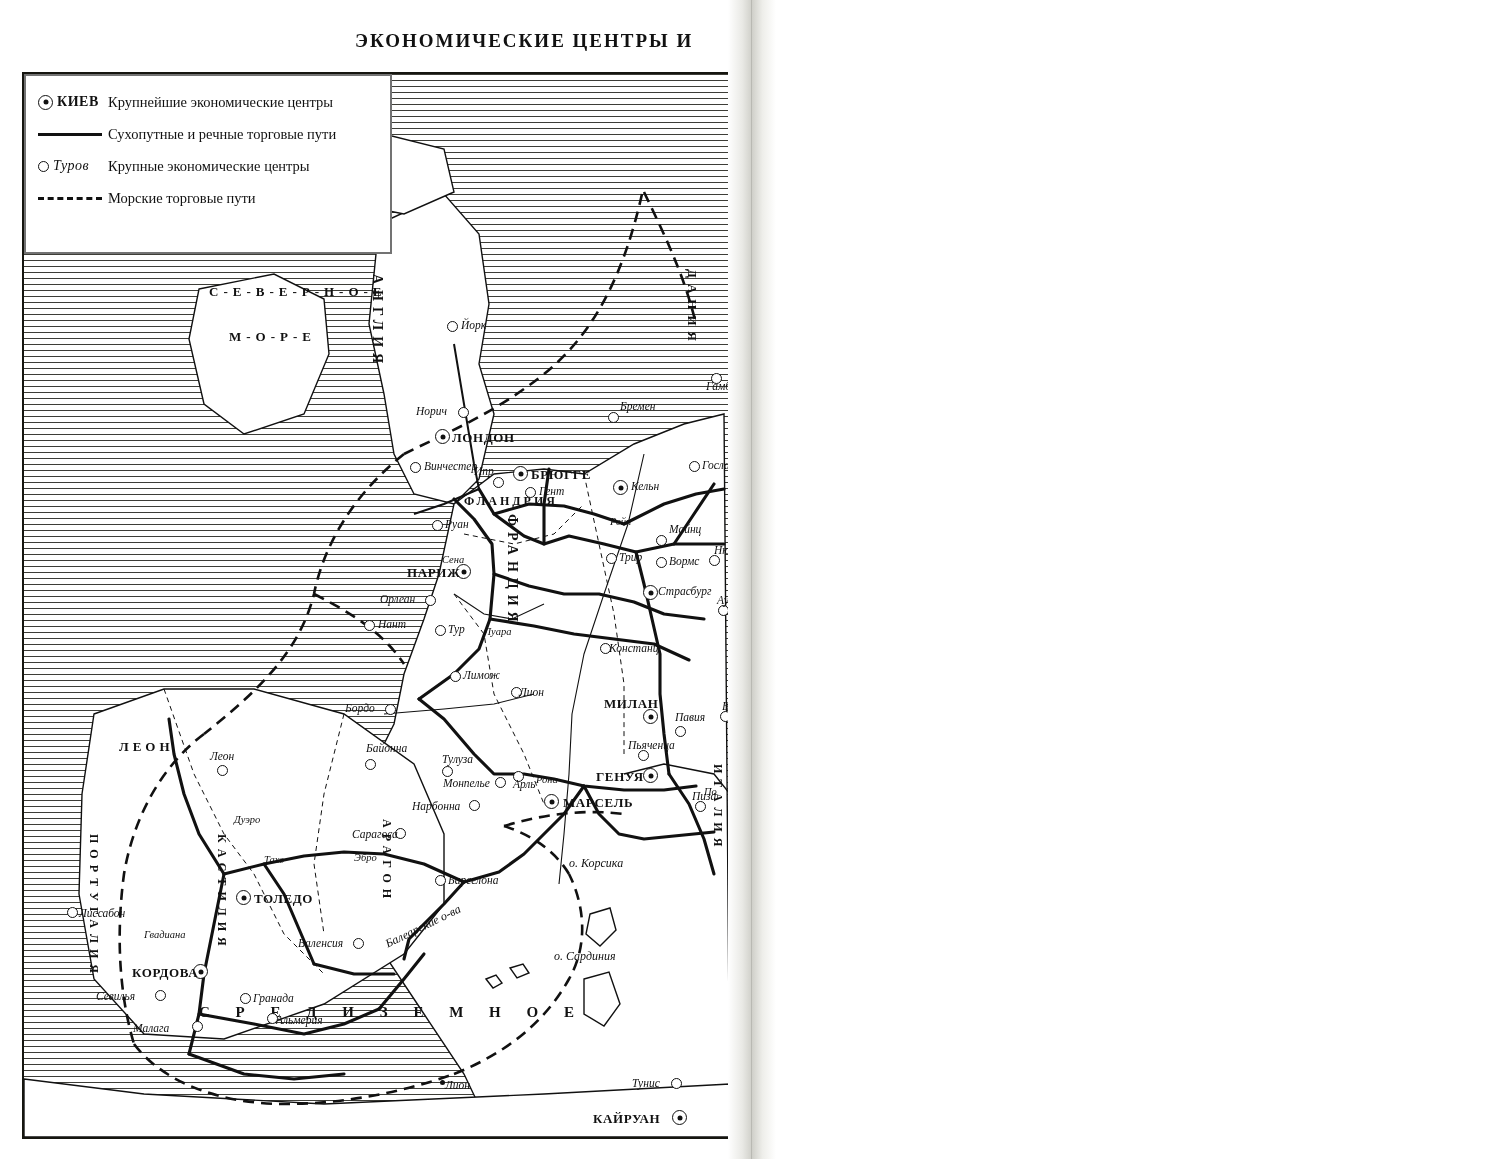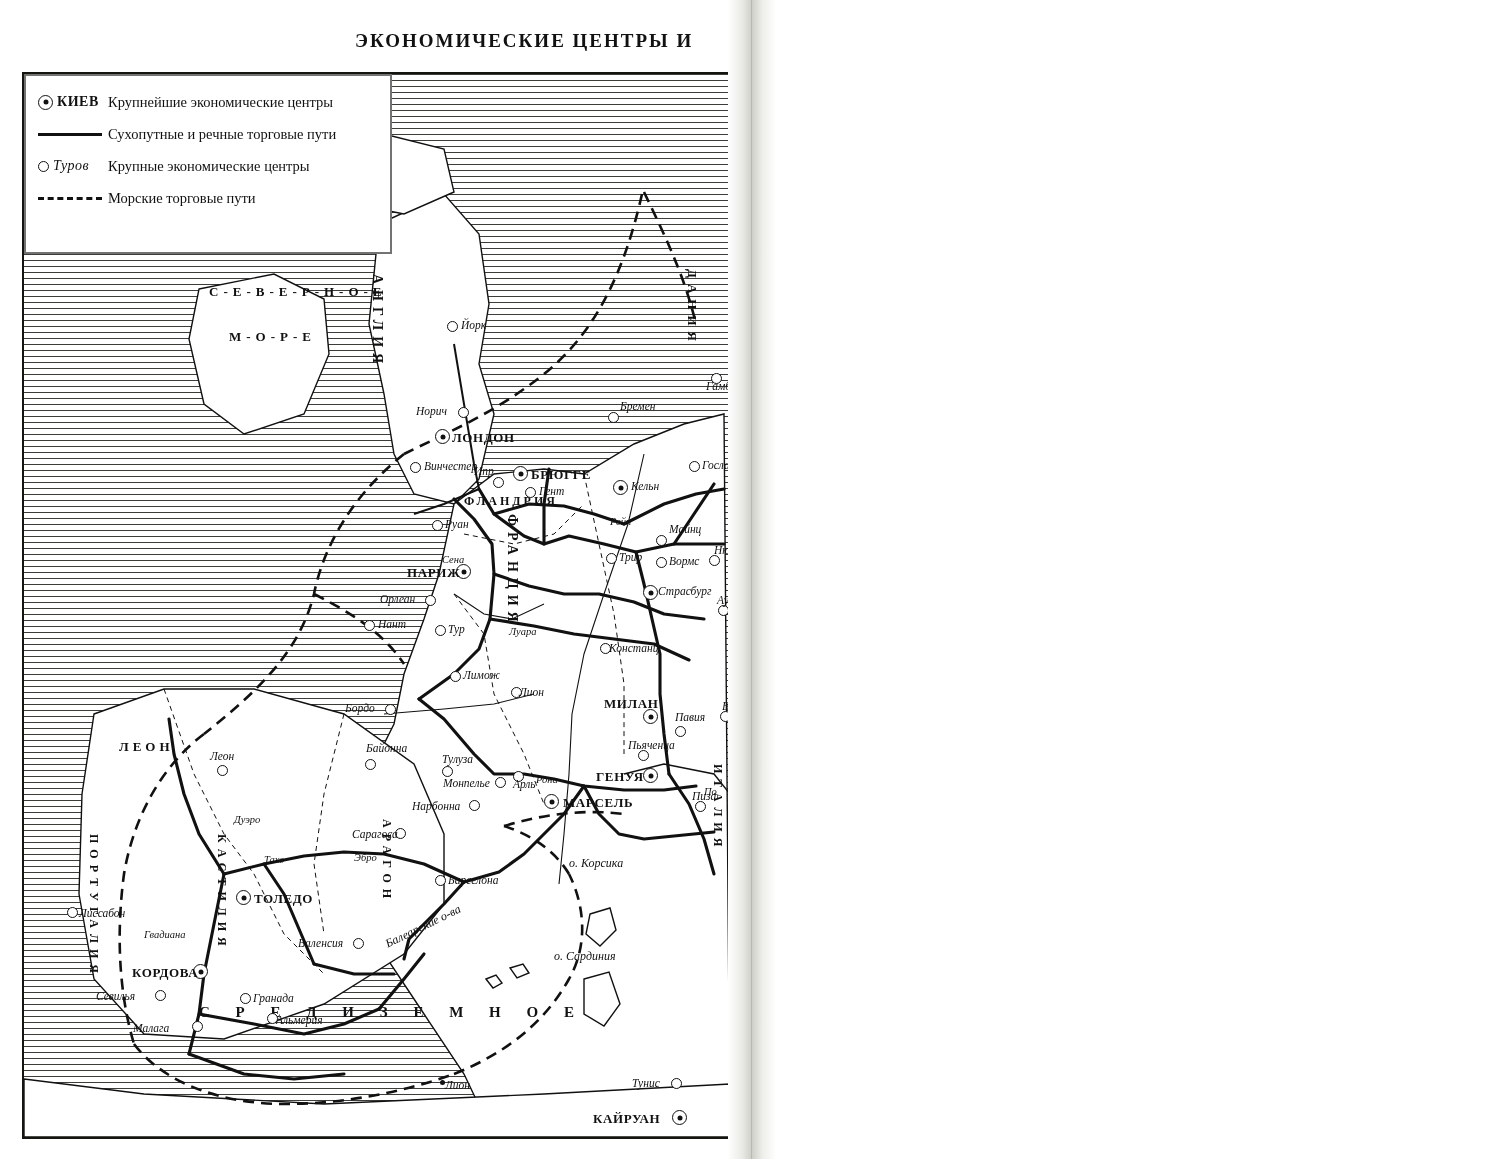--- a/index.html
+++ b/index.html
@@ -163,21 +163,21 @@
       <div class="region vert" style="left:190px;top:760px;font-size:12px;">КАСТИЛИЯ</div>
       <div class="region vert" style="left:355px;top:745px;font-size:12px;">АРАГОН</div>
       <div class="region vert" style="left:686px;top:690px;font-size:12px;">ИТАЛИЯ</div>
 
       <div class="region small" style="left:545px;top:782px;letter-spacing:0;">о. Корсика</div>
       <div class="region small" style="left:530px;top:875px;letter-spacing:0;">о. Сардиния</div>
       <div class="region small" style="left:358px;top:845px;letter-spacing:0;transform:rotate(-26deg);">Балеарские о-ва</div>
 
       <div class="hydro" style="left:586px;top:442px;">Рейн</div>
       <div class="hydro" style="left:418px;top:480px;">Сена</div>
-      <div class="hydro" style="left:460px;top:552px;padding-left:25px;">Луара</div>
+      <div class="hydro" style="left:460px;top:552px;">Луара</div>
       <div class="hydro" style="left:512px;top:700px;">Рона</div>
       <div class="hydro" style="left:210px;top:740px;">Дуэро</div>
       <div class="hydro" style="left:240px;top:780px;">Тахо</div>
       <div class="hydro" style="left:330px;top:770px;margin-top:8px;">Эбро</div>
       <div class="hydro" style="left:120px;top:855px;">Гвадиана</div>
       <div class="hydro" style="left:680px;top:712px;">По</div>
     </div>
 
     <div class="city" style="left:442px;top:436px;">
         <span class="m1"></span>

